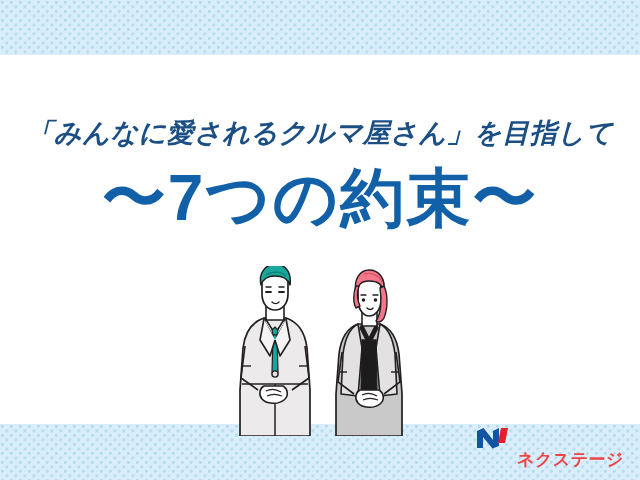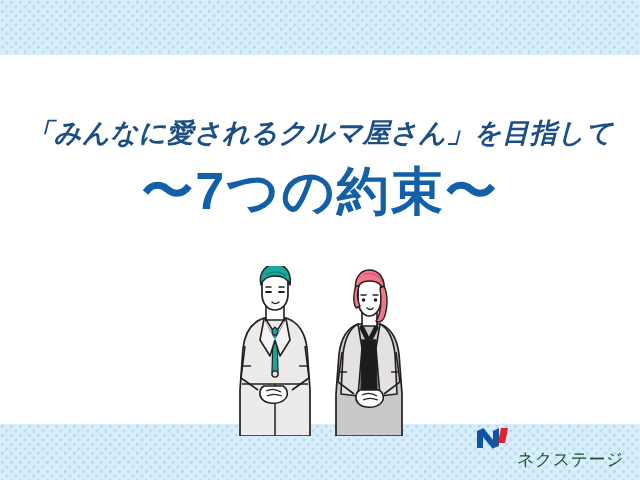--- a/index.html
+++ b/index.html
@@ -45,21 +45,21 @@
     font-size: 27px;
     font-weight: bold;
     letter-spacing: 0.5px;
     color: #1b4e82;
     line-height: 1.15;
     white-space: nowrap;
     font-style: italic;
   }
   .headline .line2 {
     margin-top: 14px;
-    font-size: 52px;
+    font-size: 64px;
     font-weight: bold;
     letter-spacing: 2px;
     color: #1260a8;
     line-height: 1.1;
     white-space: nowrap;
   }
 
   
   .illustration {
     position: absolute;
@@ -75,22 +75,22 @@
     position: absolute;
     right: 16px;
     bottom: 12px;
     display: flex;
     align-items: center;
     gap: 7px;
   }
   .logo-mark { display: block; }
   .logo-text {
     font-size: 17px;
-    font-weight: normal;
-    color: #14532d;
+    font-weight: bold;
+    color: #ef4444;
     letter-spacing: 0.5px;
     line-height: 1;
     white-space: nowrap;
     margin-top: 44px;
   }
 </style>
 </head>
 <body>
 
 <div class="slide">

